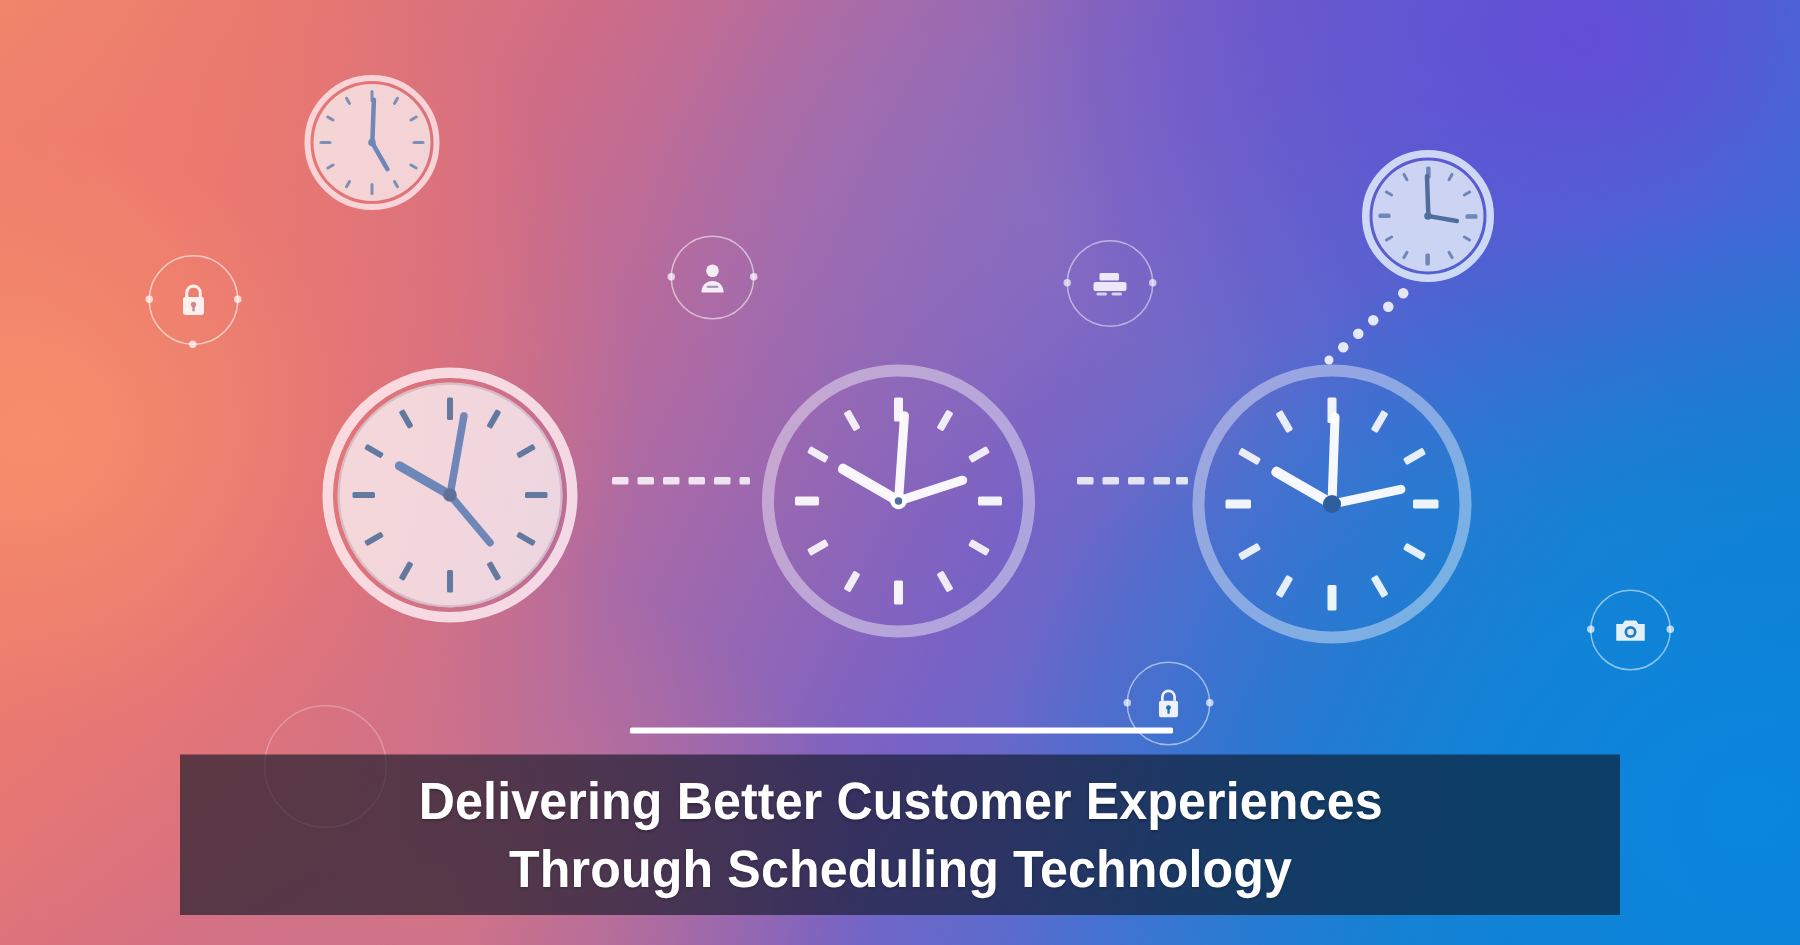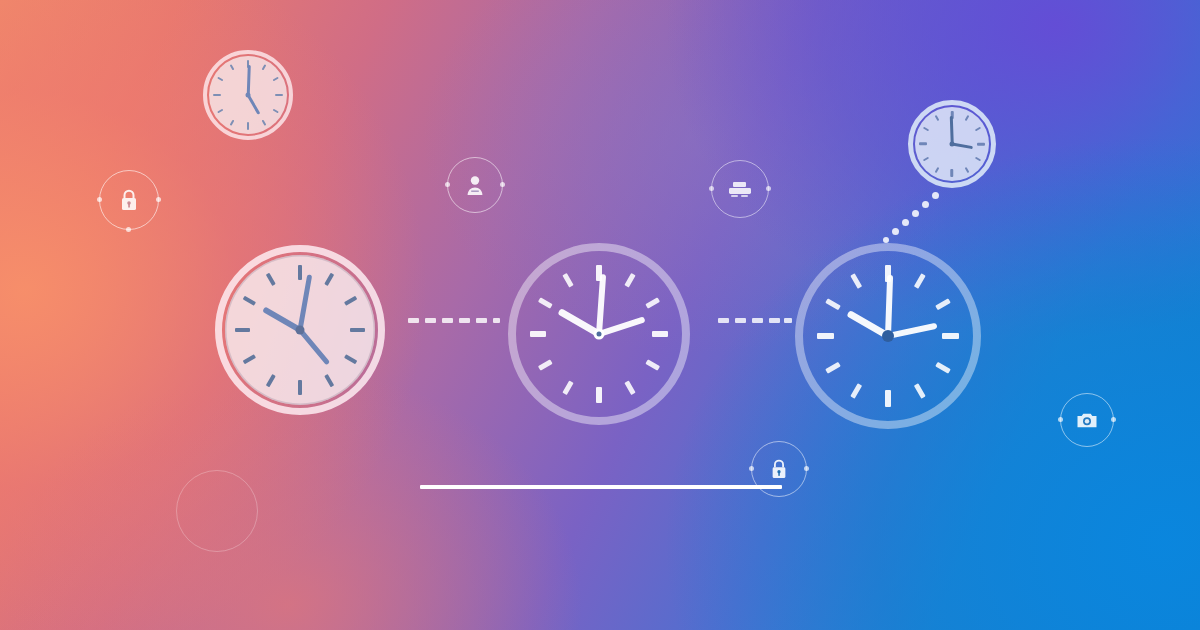--- a/index.html
+++ b/index.html
@@ -262,14 +262,18 @@
     <div class="dot" style="right:-2px;top:24px;width:5px;height:5px;background:rgba(255,255,255,.68)"></div>
     <svg width="22" height="18" viewBox="0 0 22 18">
       <path d="M1.5 5h4.2l1.6-2.3h7.4L16.3 5h4.2v11.2H1.5z" fill="rgba(255,255,255,.88)"></path>
       <circle cx="11" cy="10.3" r="4" fill="rgba(25,115,190,.95)"></circle>
       <circle cx="11" cy="10.3" r="2.2" fill="rgba(255,255,255,.85)"></circle>
     </svg>
   </div>
 
   <div class="rule" style="left:420px;top:485px;width:362px;height:4px;"></div>
 
+  <div class="titlebar" style="left:120px;top:503px;width:960px;height:107px;">
+    <div class="line">Delivering Better Customer Experiences</div>
+    <div class="line">Through Scheduling Technology</div>
+  </div>
 
 </div>
 
 </body></html>

